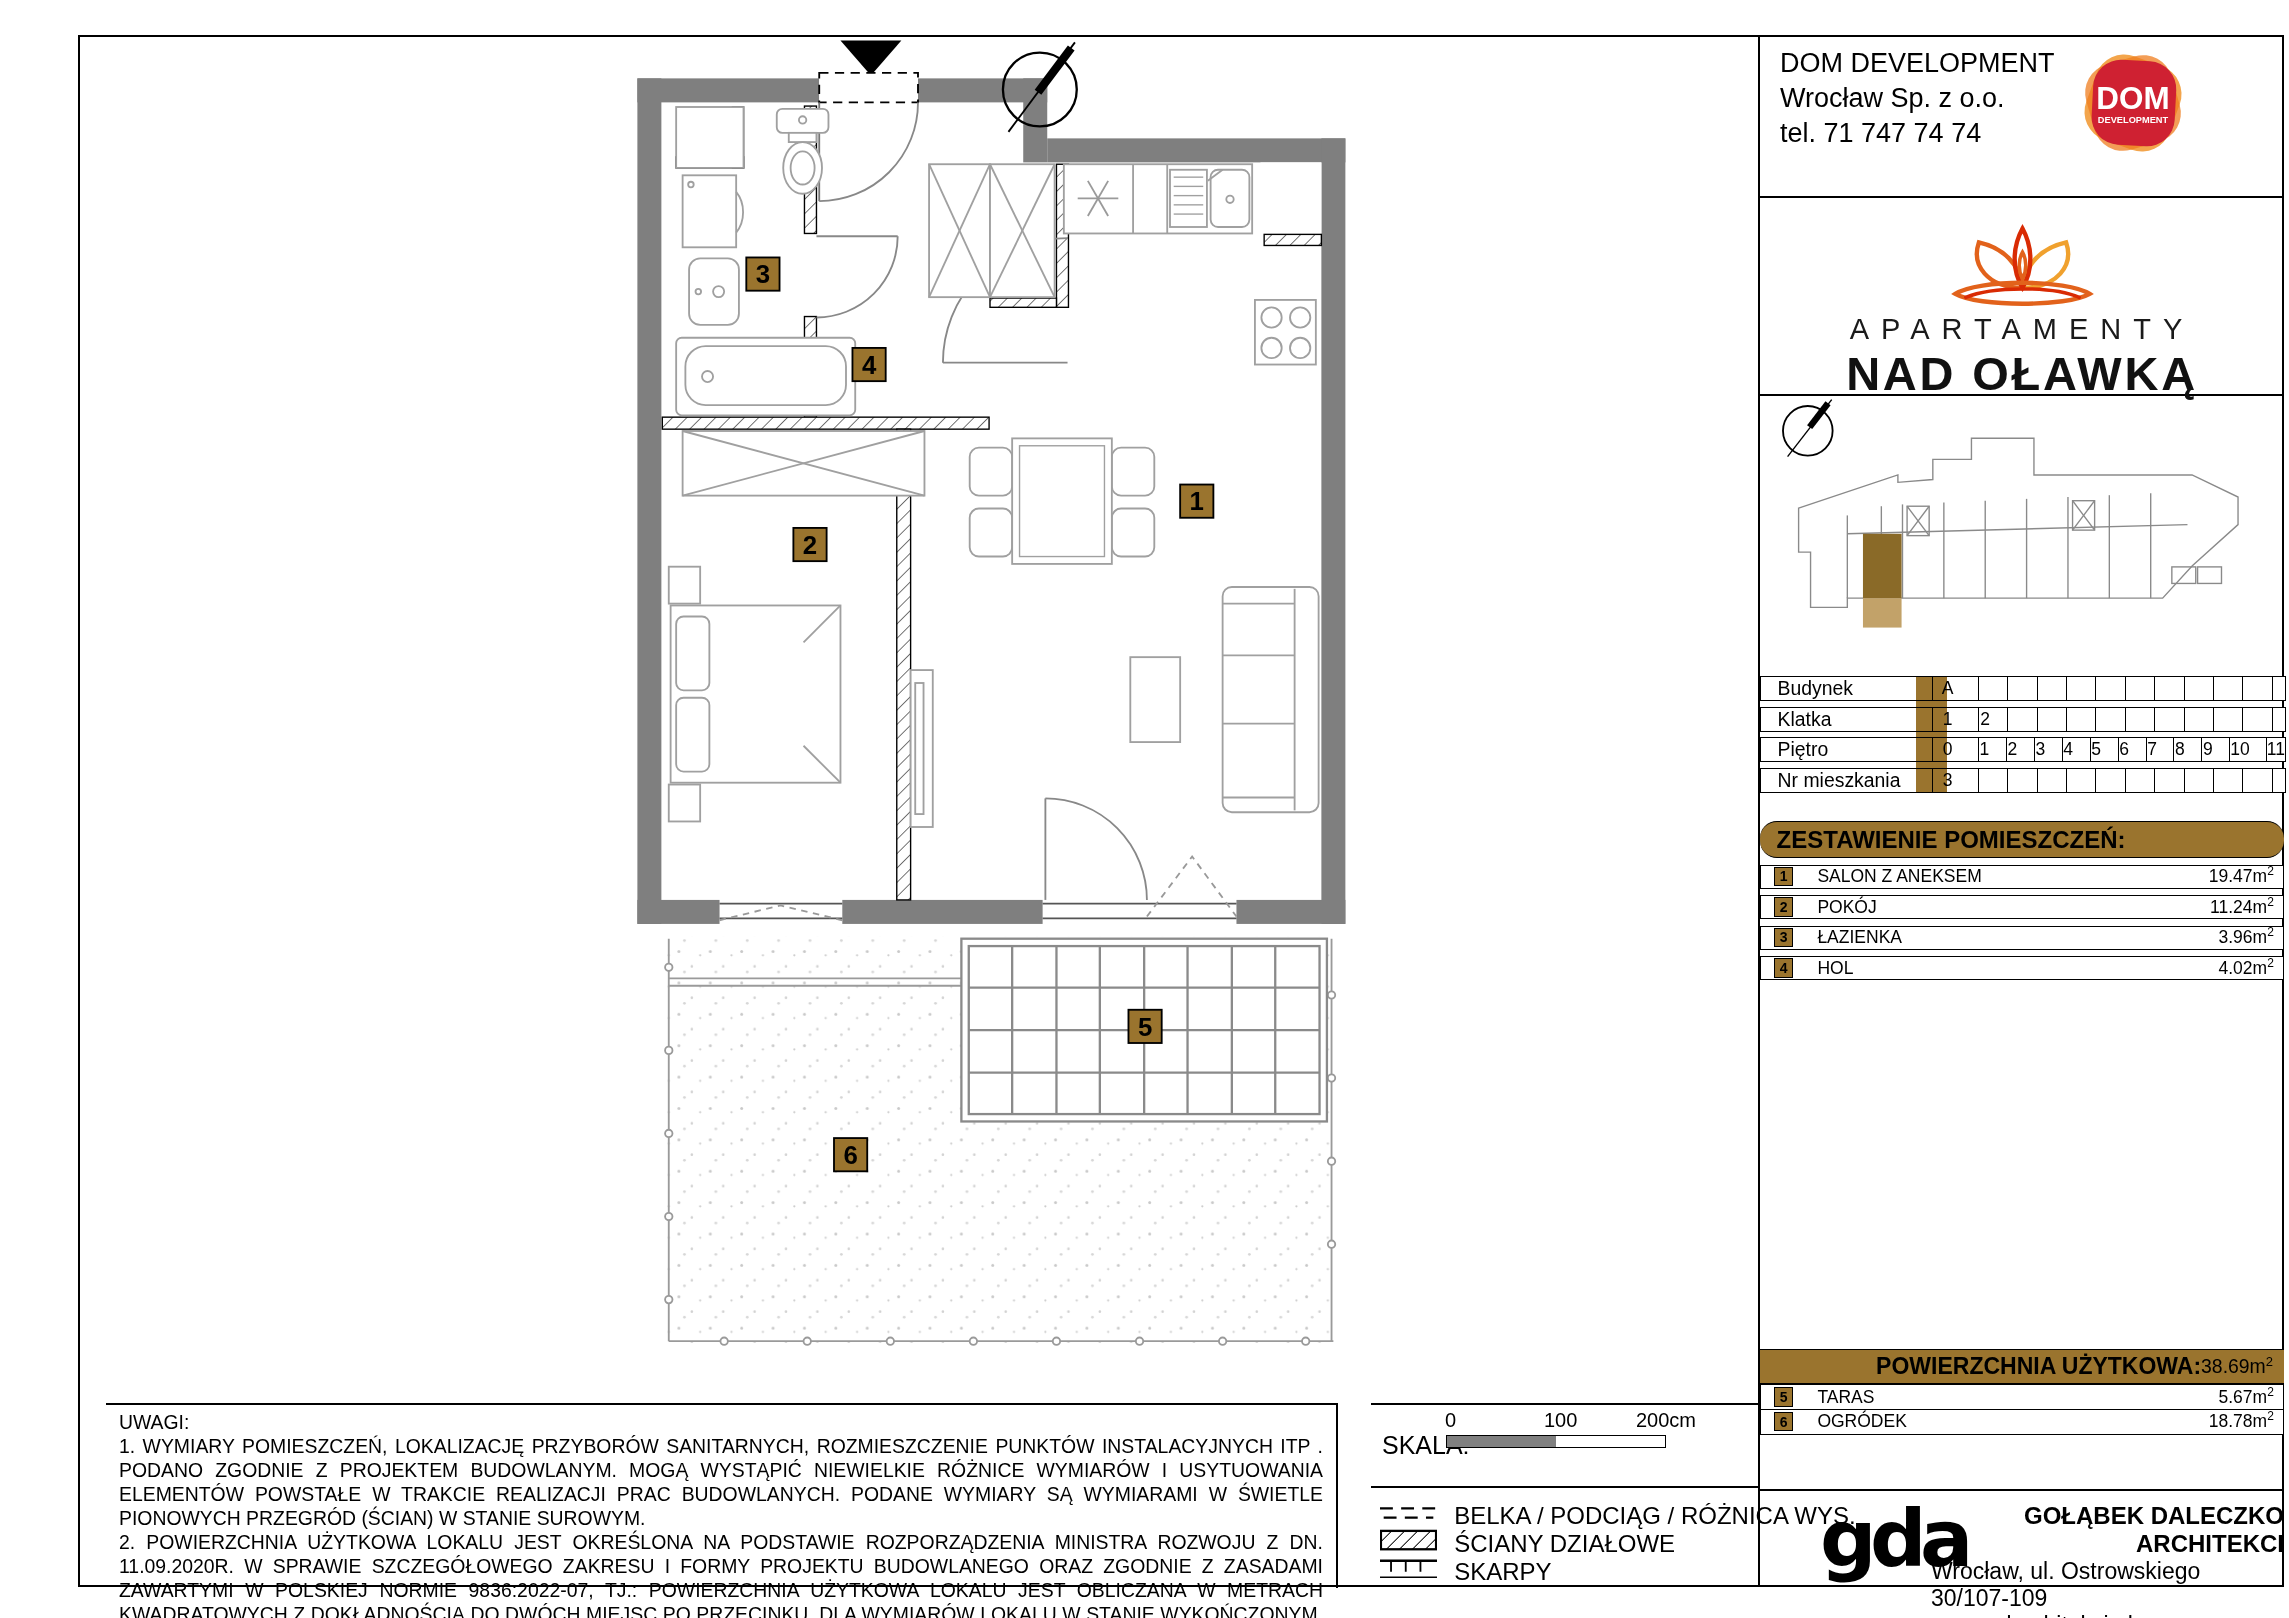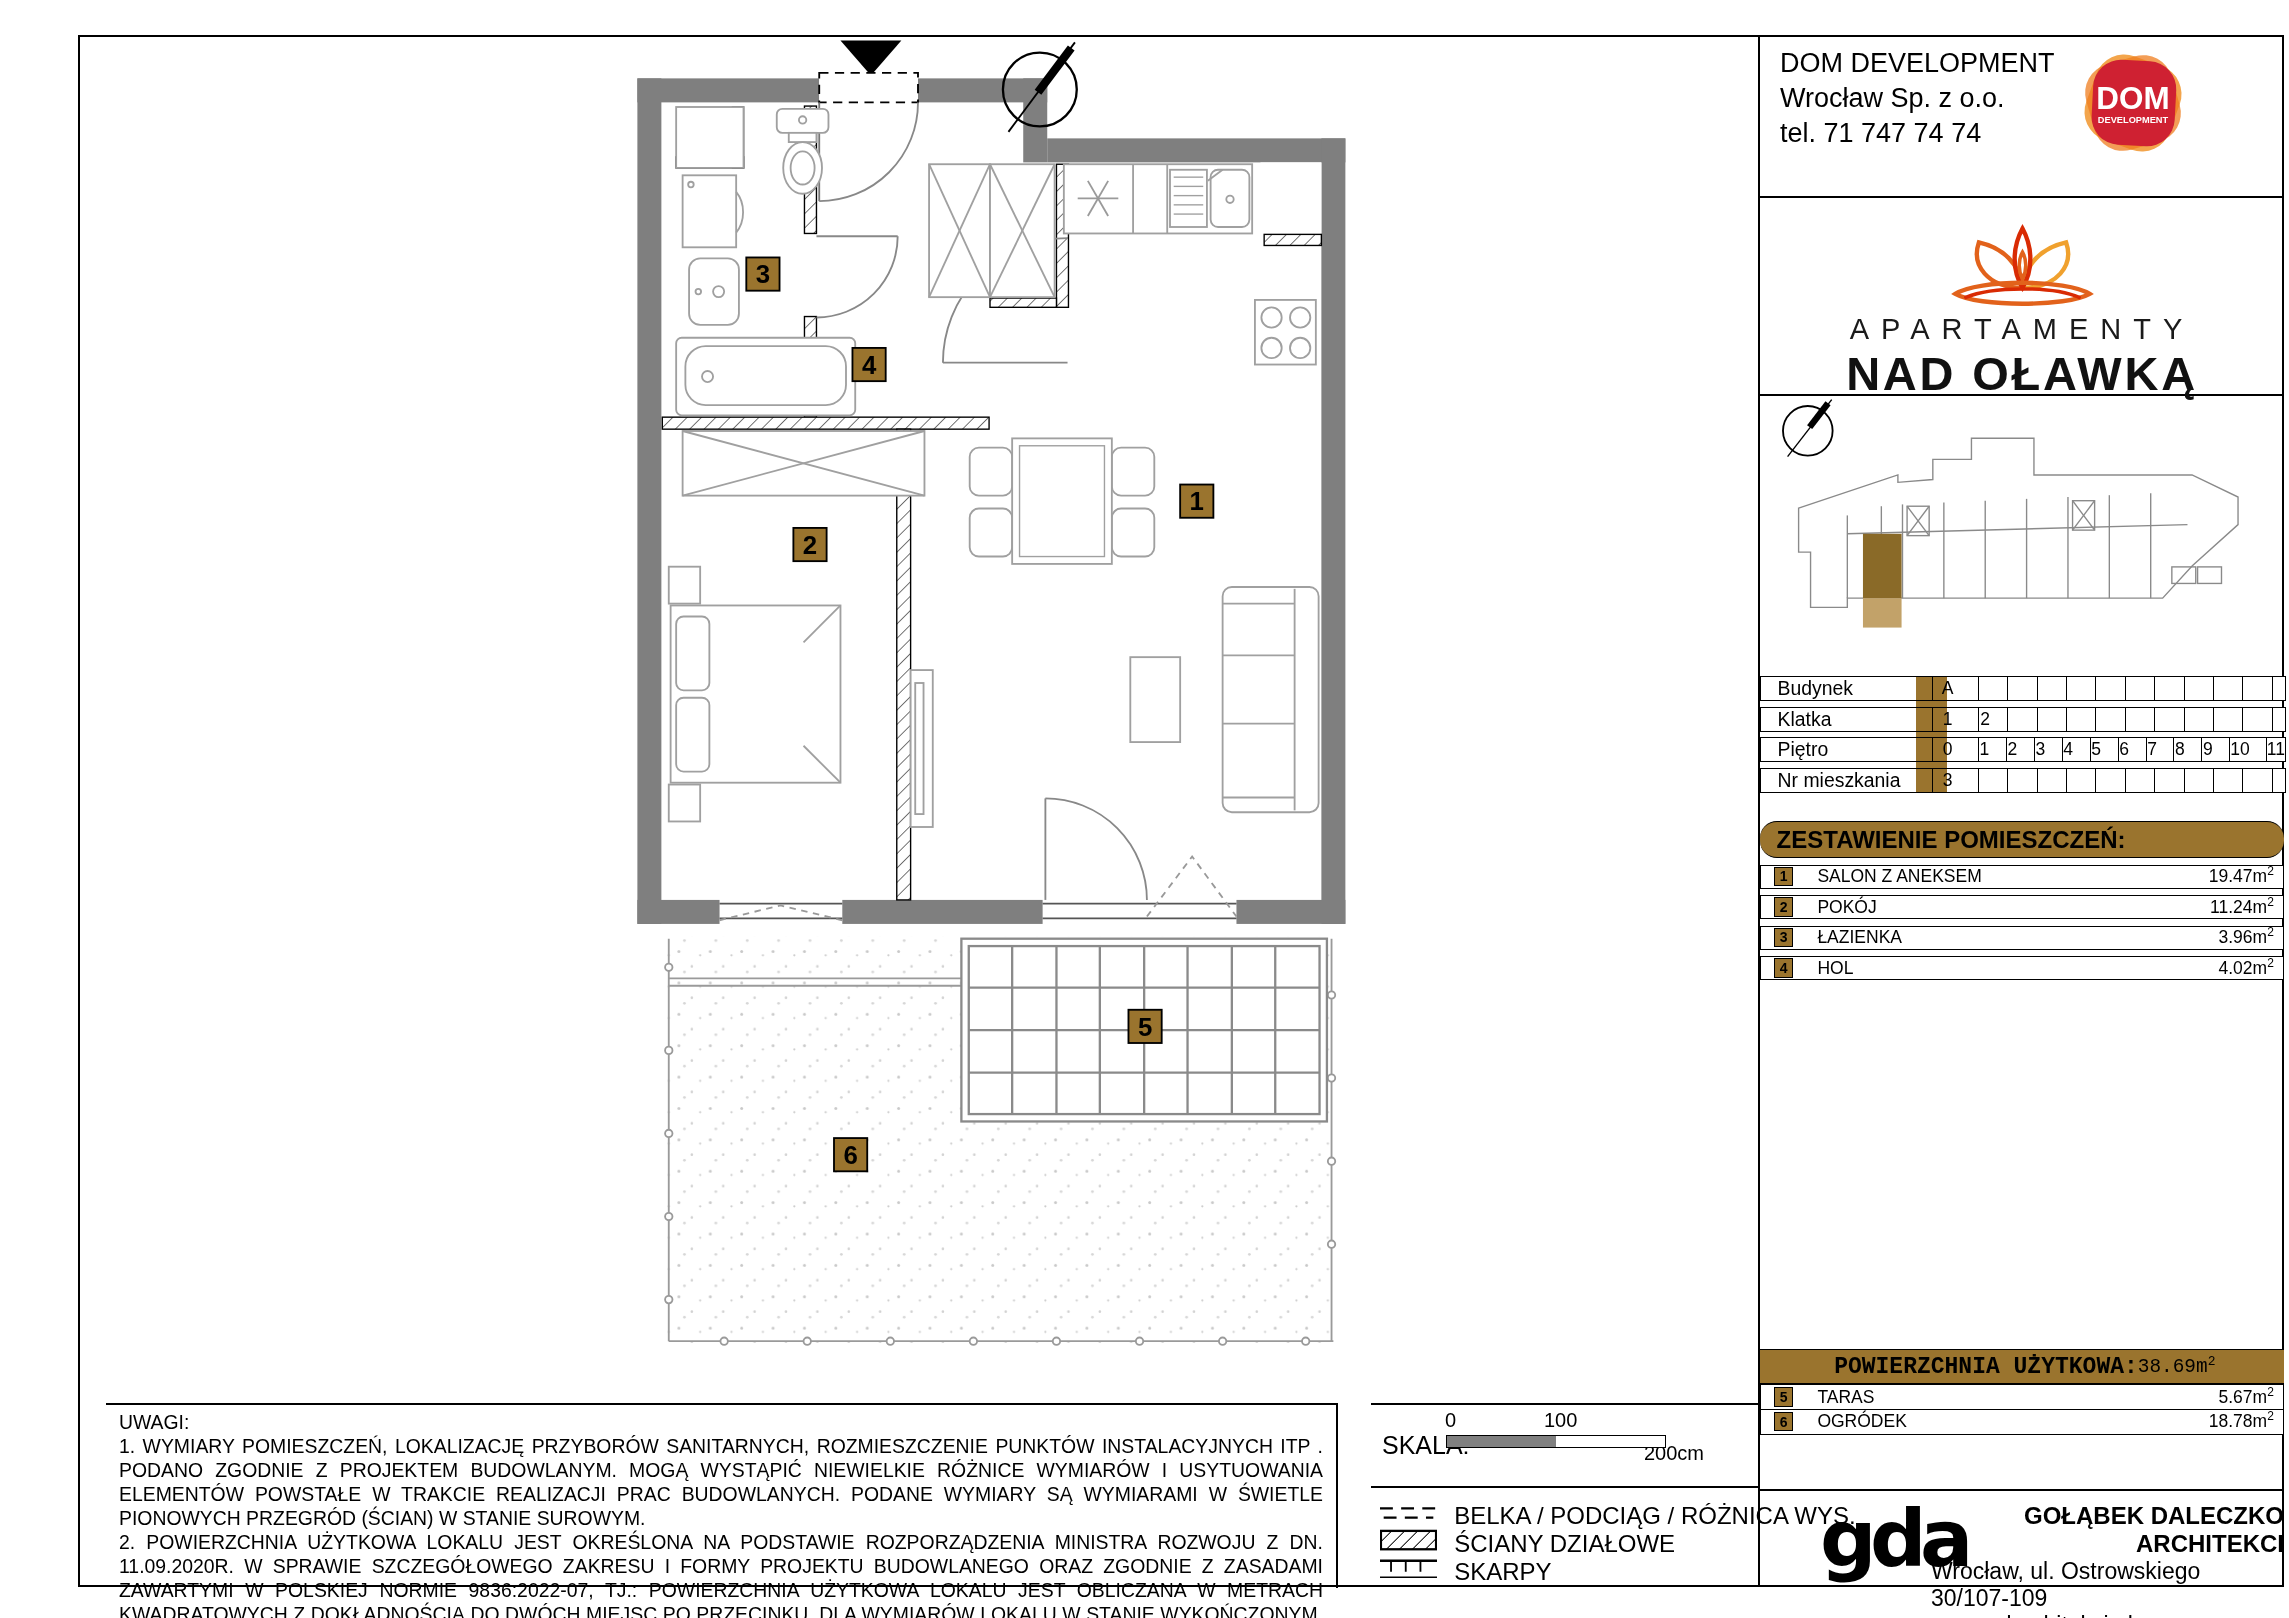--- a/index.html
+++ b/index.html
@@ -8,21 +8,21 @@
   .abs{position:absolute;}
   .frame{left:78px;top:35px;width:2206px;height:1552px;border:2.3px solid #000;box-sizing:border-box;}
   
   .notes{left:78px;top:1403px;width:1232px;height:185px;border-top:2.3px solid #000;border-right:2.3px solid #000;box-sizing:border-box;padding:5.5px 13px 0 13px;margin-left:28px;}
   .notes-title{font-size:19.4px;margin-bottom:0.9px;}
   .note{font-size:19.4px;line-height:24px;text-align:justify;}
   .scalebox{left:1371px;top:1403px;width:388px;height:83px;border-top:2.3px solid #000;box-sizing:border-box;}
   .scale-label{position:absolute;left:11px;top:26px;font-size:25px;}
   .scale-ticks{position:absolute;left:74px;top:3.7px;width:231px;height:22px;font-size:20px;}
   .scale-ticks span{position:absolute;top:0;}
-  .t0{left:0;} .t100{left:99px;} .t200{left:199px;margin-top:33px;}
+  .t0{left:0;} .t100{left:99px;} .t200{left:191px;}
   .scale-bar{position:absolute;left:75px;top:29.5px;width:220px;height:13px;border:1.4px solid #000;box-sizing:border-box;background:#fff;}
   .scale-bar .half{position:absolute;left:0;top:0;width:50%;height:100%;background:#808080;}
   .legendbox{left:1371px;top:1486px;width:388px;height:102px;border-top:2.3px solid #000;box-sizing:border-box;}
   .leg-item{position:absolute;left:9.2px;width:369px;height:28px;}
   .leg-sym{position:absolute;left:0;top:0;width:57px;height:24px;}
   .leg-lab{position:absolute;left:74px;top:0.9px;font-size:24px;white-space:nowrap;}
   
   .rightcol{left:1758px;top:35px;width:526px;height:1552px;border-left:2.3px solid #000;box-sizing:border-box;}
   .devbox{position:absolute;left:0;top:0;width:100%;height:163px;border-bottom:2.3px solid #000;box-sizing:border-box;}
   .devtext{position:absolute;left:20px;top:11px;font-size:27px;line-height:35px;}
@@ -37,21 +37,21 @@
   .tcell{flex:1;height:100%;background:#fff;border-left:1.4px solid #000;box-sizing:border-box;display:flex;align-items:center;justify-content:center;font-size:17.5px;}
   .tcell.hl{flex:none;width:30px;background:transparent;}
   .zest-header,.total-band{position:absolute;left:0;width:100%;background:#9a742e;border-top:1.8px solid #000;border-bottom:1.8px solid #000;box-sizing:border-box;display:flex;align-items:center;}
   .zest-header{top:786px;height:37px;font-size:24px;font-weight:bold;padding-left:16.6px;border-radius:17px;}
   .room-rows{position:absolute;left:0;top:823px;width:100%;}
   .rrow{display:flex;align-items:center;height:24px;margin-top:6.5px;border:1.4px solid #000;box-sizing:border-box;background:#fff;}
   .chip{width:19.4px;height:19.4px;background:#9a742e;border:1.4px solid #000;box-sizing:border-box;margin-left:13px;margin-right:24px;display:flex;align-items:center;justify-content:center;font-size:14px;font-weight:bold;flex:none;}
   .rname{font-size:17.5px;flex:1;}
   .rarea{font-size:17.5px;margin-right:9.2px;white-space:nowrap;}
   .rarea sup{font-size:12px;}
-  .total-band{top:1314px;height:35px;justify-content:center;padding:0 11px 0 16.6px;font-family:Liberation Mono, monospace;}
+  .total-band{top:1314px;height:35px;justify-content:flex-end;padding:0 11px 0 16.6px;}
   .total-lab{font-size:23px;font-weight:bold;}
   .total-val{font-size:19.4px;}
   .total-val sup{font-size:13px;}
   .out-rows{position:absolute;left:0;top:1349px;width:100%;}
   .orow{display:flex;align-items:center;height:26px;border:1.4px solid #000;box-sizing:border-box;background:#fff;}
   .orow+.orow{margin-top:-1.4px;}
   .gdabox{position:absolute;left:0;top:1454px;width:100%;height:99px;border-top:2.3px solid #000;box-sizing:border-box;}
   .gda-logo{position:absolute;left:60px;top:1.8px;font-size:79px;font-weight:700;letter-spacing:-6.5px;font-family:"DejaVu Sans",sans-serif;}
   .gda-text{position:absolute;left:171px;top:11px;}
   .gda-name{font-size:24px;font-weight:bold;text-align:right;}

